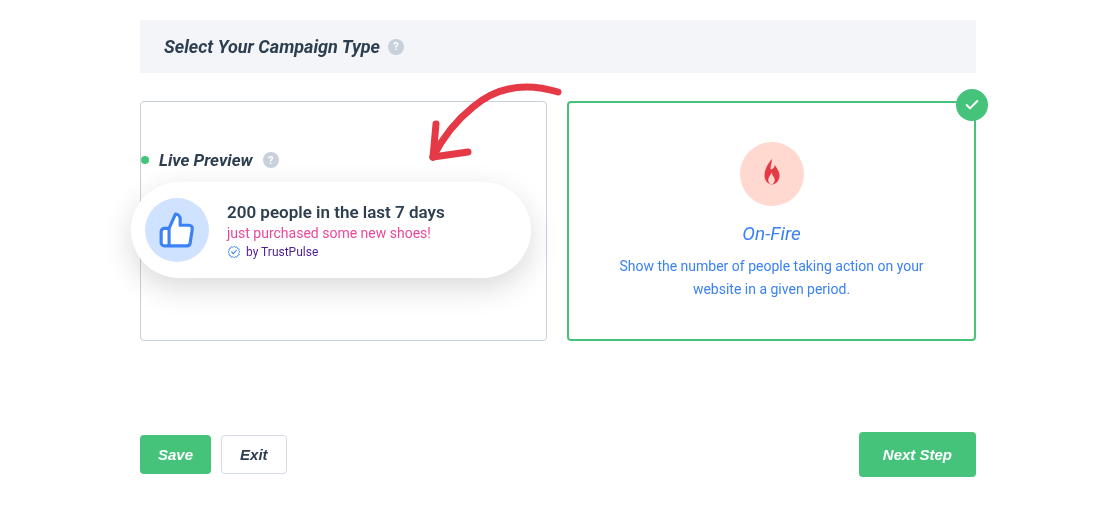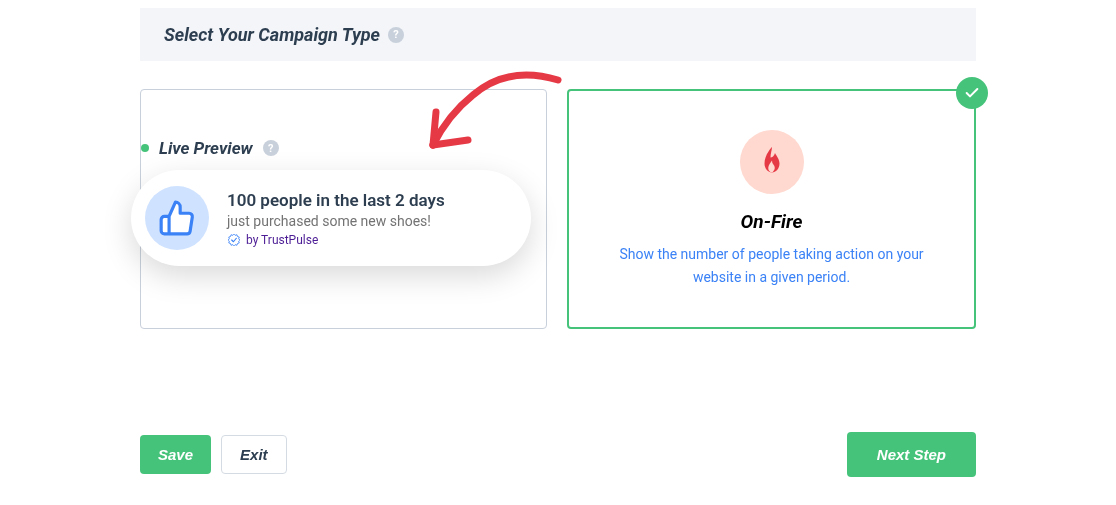--- a/index.html
+++ b/index.html
@@ -8,21 +8,21 @@
       padding: 0;
     }
     body {
       font-family: -apple-system, BlinkMacSystemFont, "Segoe UI", Roboto, "Helvetica Neue", Arial, sans-serif;
       background: #ffffff;
       width: 1116px;
       height: 505px;
       position: relative;
     }
     .page-container {
-      padding: 8px 140px 20px 140px;
+      padding: 20px 140px 20px 140px;
     }
     .header-bar {
       background: #f3f5f8;
       padding: 16px 24px;
       margin-bottom: 28px;
     }
     .header-title {
       font-size: 18px;
       font-weight: 700;
       font-style: italic;
@@ -88,23 +88,23 @@
       display: flex;
       align-items: center;
       justify-content: center;
       margin-bottom: 16px;
     }
     .card-icon-wrap.on-fire {
       background: #ffd8cf;
     }
     .card-title {
       font-style: italic;
-      font-weight: 700;
+      font-weight: 400;
       font-size: 19px;
-      color: #000000;
+      color: #3b82f6;
       margin-bottom: 10px;
     }
     .card-desc {
       font-size: 14px;
       color: #3b82f6;
       line-height: 1.6;
       max-width: 320px;
     }
 
     
@@ -161,21 +161,21 @@
       text-align: left;
     }
     .notification-title {
       font-weight: 600;
       font-size: 17px;
       color: #2d3e50;
       margin-bottom: 3px;
     }
     .notification-sub {
       font-size: 14px;
-      color: #737373;
+      color: #ec4899;
       margin-bottom: 4px;
     }
     .notification-brand {
       font-size: 12px;
       color: #4c1d95;
       display: flex;
       align-items: center;
       gap: 5px;
     }
     .brand-check {
@@ -223,21 +223,21 @@
       border: 1px solid #d5dbe2;
       color: #2d3e50;
     }
     .btn-save {
       background: #46c37b;
       color: #ffffff;
     }
     .btn-next {
       background: #46c37b;
       color: #ffffff;
-      padding: 14px 30px;
+      padding: 14px 24px;
     }
   </style>
 </head>
 <body>
 
 <div class="page-container">
 
   <div class="header-bar">
     <div class="header-title">
       <span>Select Your Campaign Type</span>
@@ -256,21 +256,21 @@
           <span class="help-icon">?</span>
         </div>
 
         <div class="notification-bubble">
           <div class="thumb-icon">
             <svg viewBox="0 0 24 24" fill="none" stroke="#3b82f6" stroke-width="2" stroke-linecap="round" stroke-linejoin="round">
               <path d="M14 9V5a3 3 0 0 0-3-3l-4 9v11h11.28a2 2 0 0 0 2-1.7l1.38-9a2 2 0 0 0-2-2.3zM7 22H4a2 2 0 0 1-2-2v-7a2 2 0 0 1 2-2h3" fill="#ffffff"></path>
             </svg>
           </div>
           <div class="notification-text">
-            <div class="notification-title">100 people in the last 2 days</div>
+            <div class="notification-title">200 people in the last 7 days</div>
             <div class="notification-sub">just purchased some new shoes!</div>
             <div class="notification-brand">
               <span class="brand-check">
                 <svg viewBox="0 0 24 24" width="14" height="14">
                   <path d="M12 2 L14 4 L17 3 L18 6 L21 7 L20 10 L22 12 L20 14 L21 17 L18 18 L17 21 L14 20 L12 22 L10 20 L7 21 L6 18 L3 17 L4 14 L2 12 L4 10 L3 7 L6 6 L7 3 L10 4 Z" fill="#ffffff" stroke="#3b82f6" stroke-width="1.5"></path>
                   <path d="M8 12 L11 15 L16 9" fill="none" stroke="#3b82f6" stroke-width="2" stroke-linecap="round" stroke-linejoin="round"></path>
                 </svg>
               </span>
               <span>by TrustPulse</span>
             </div>

